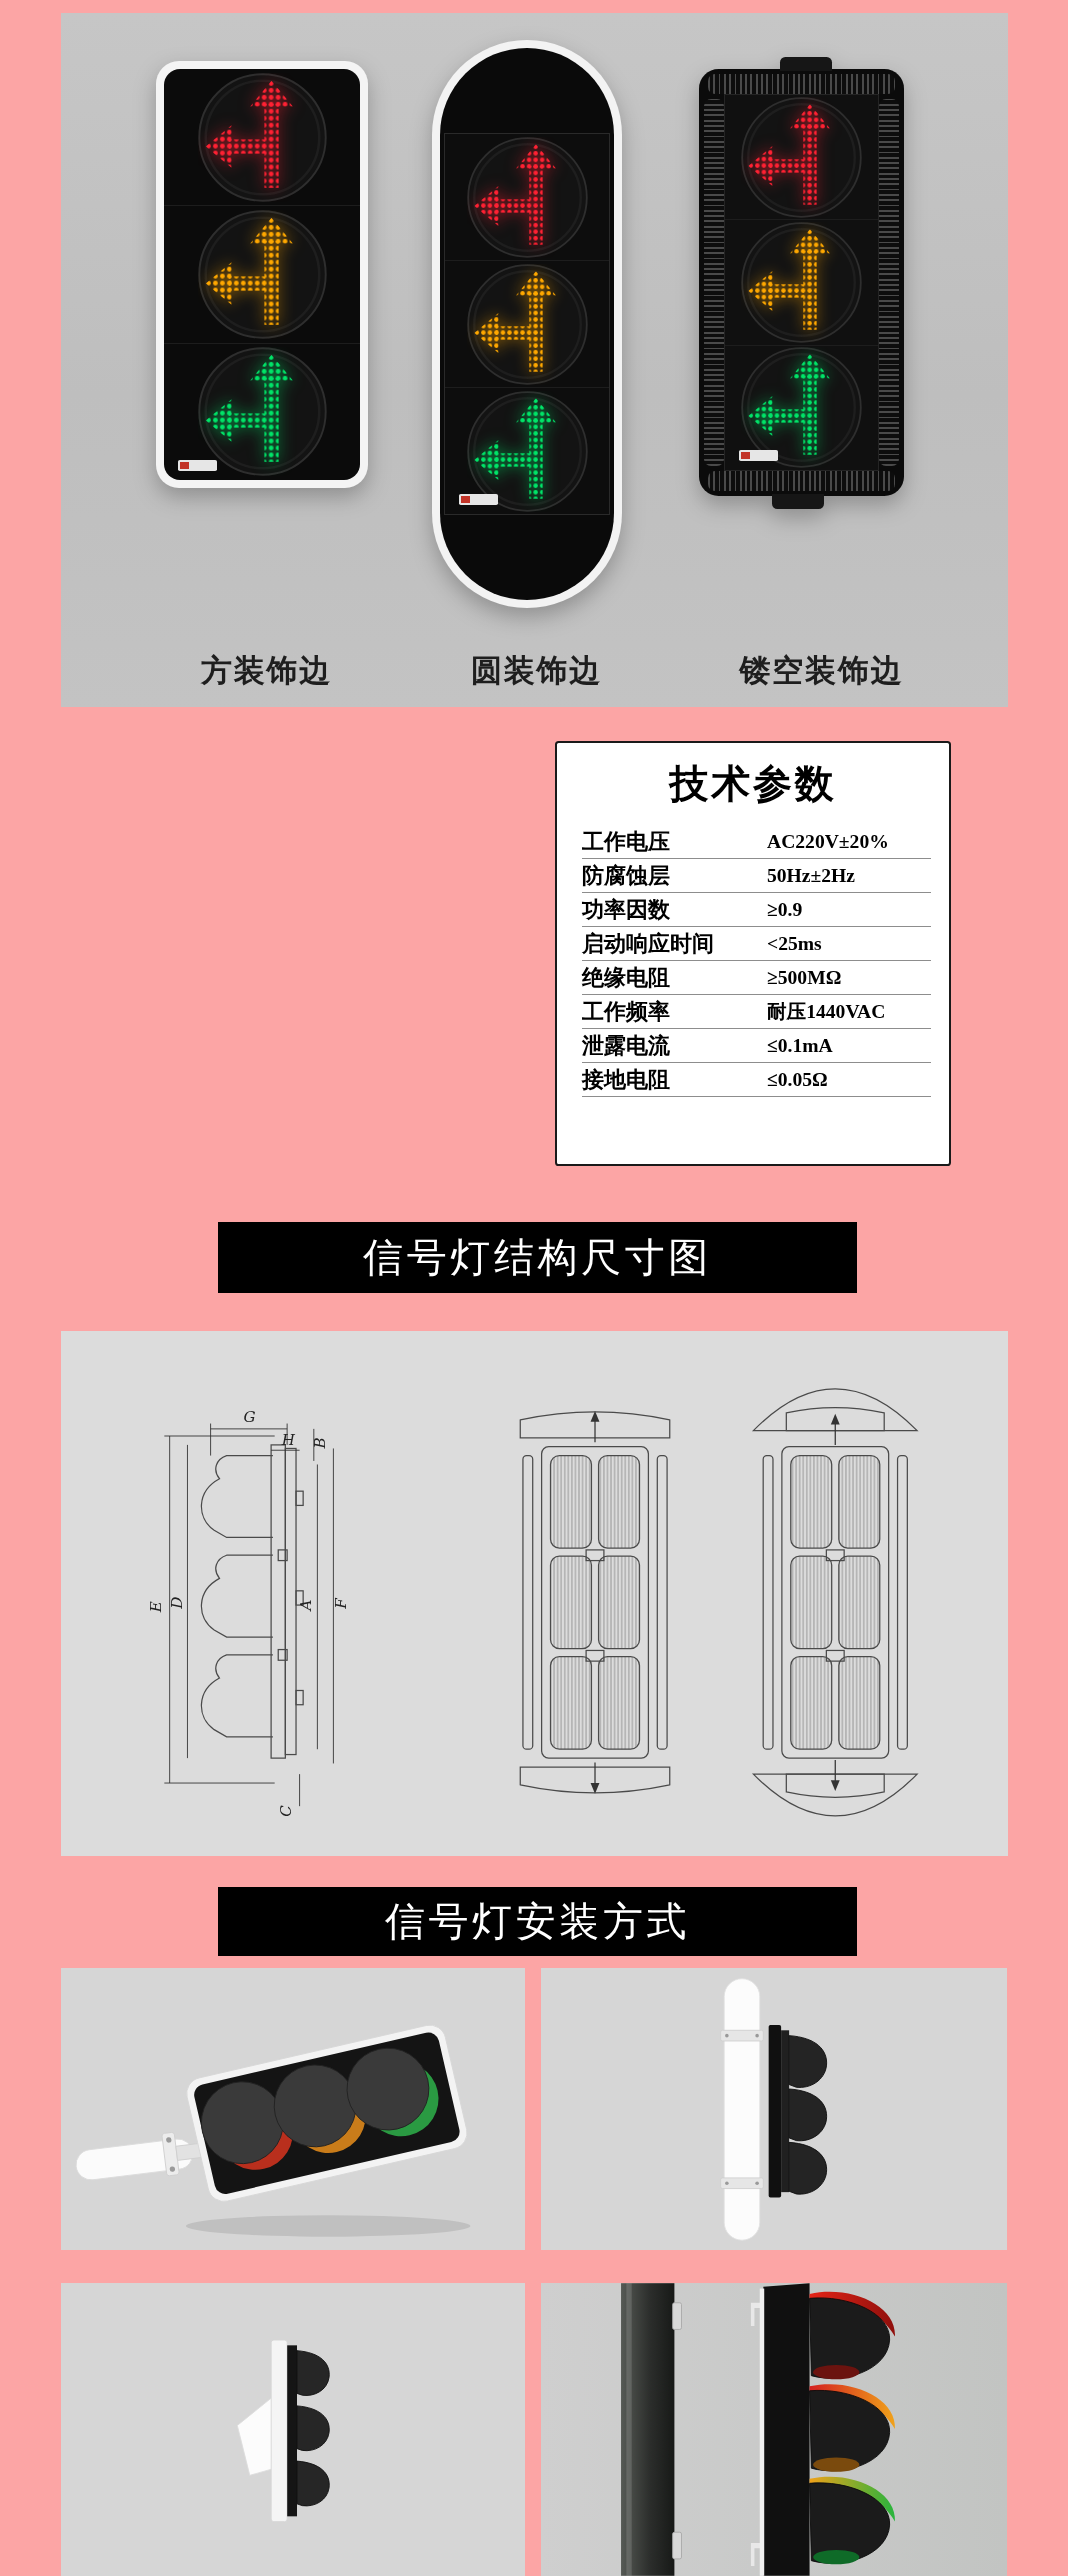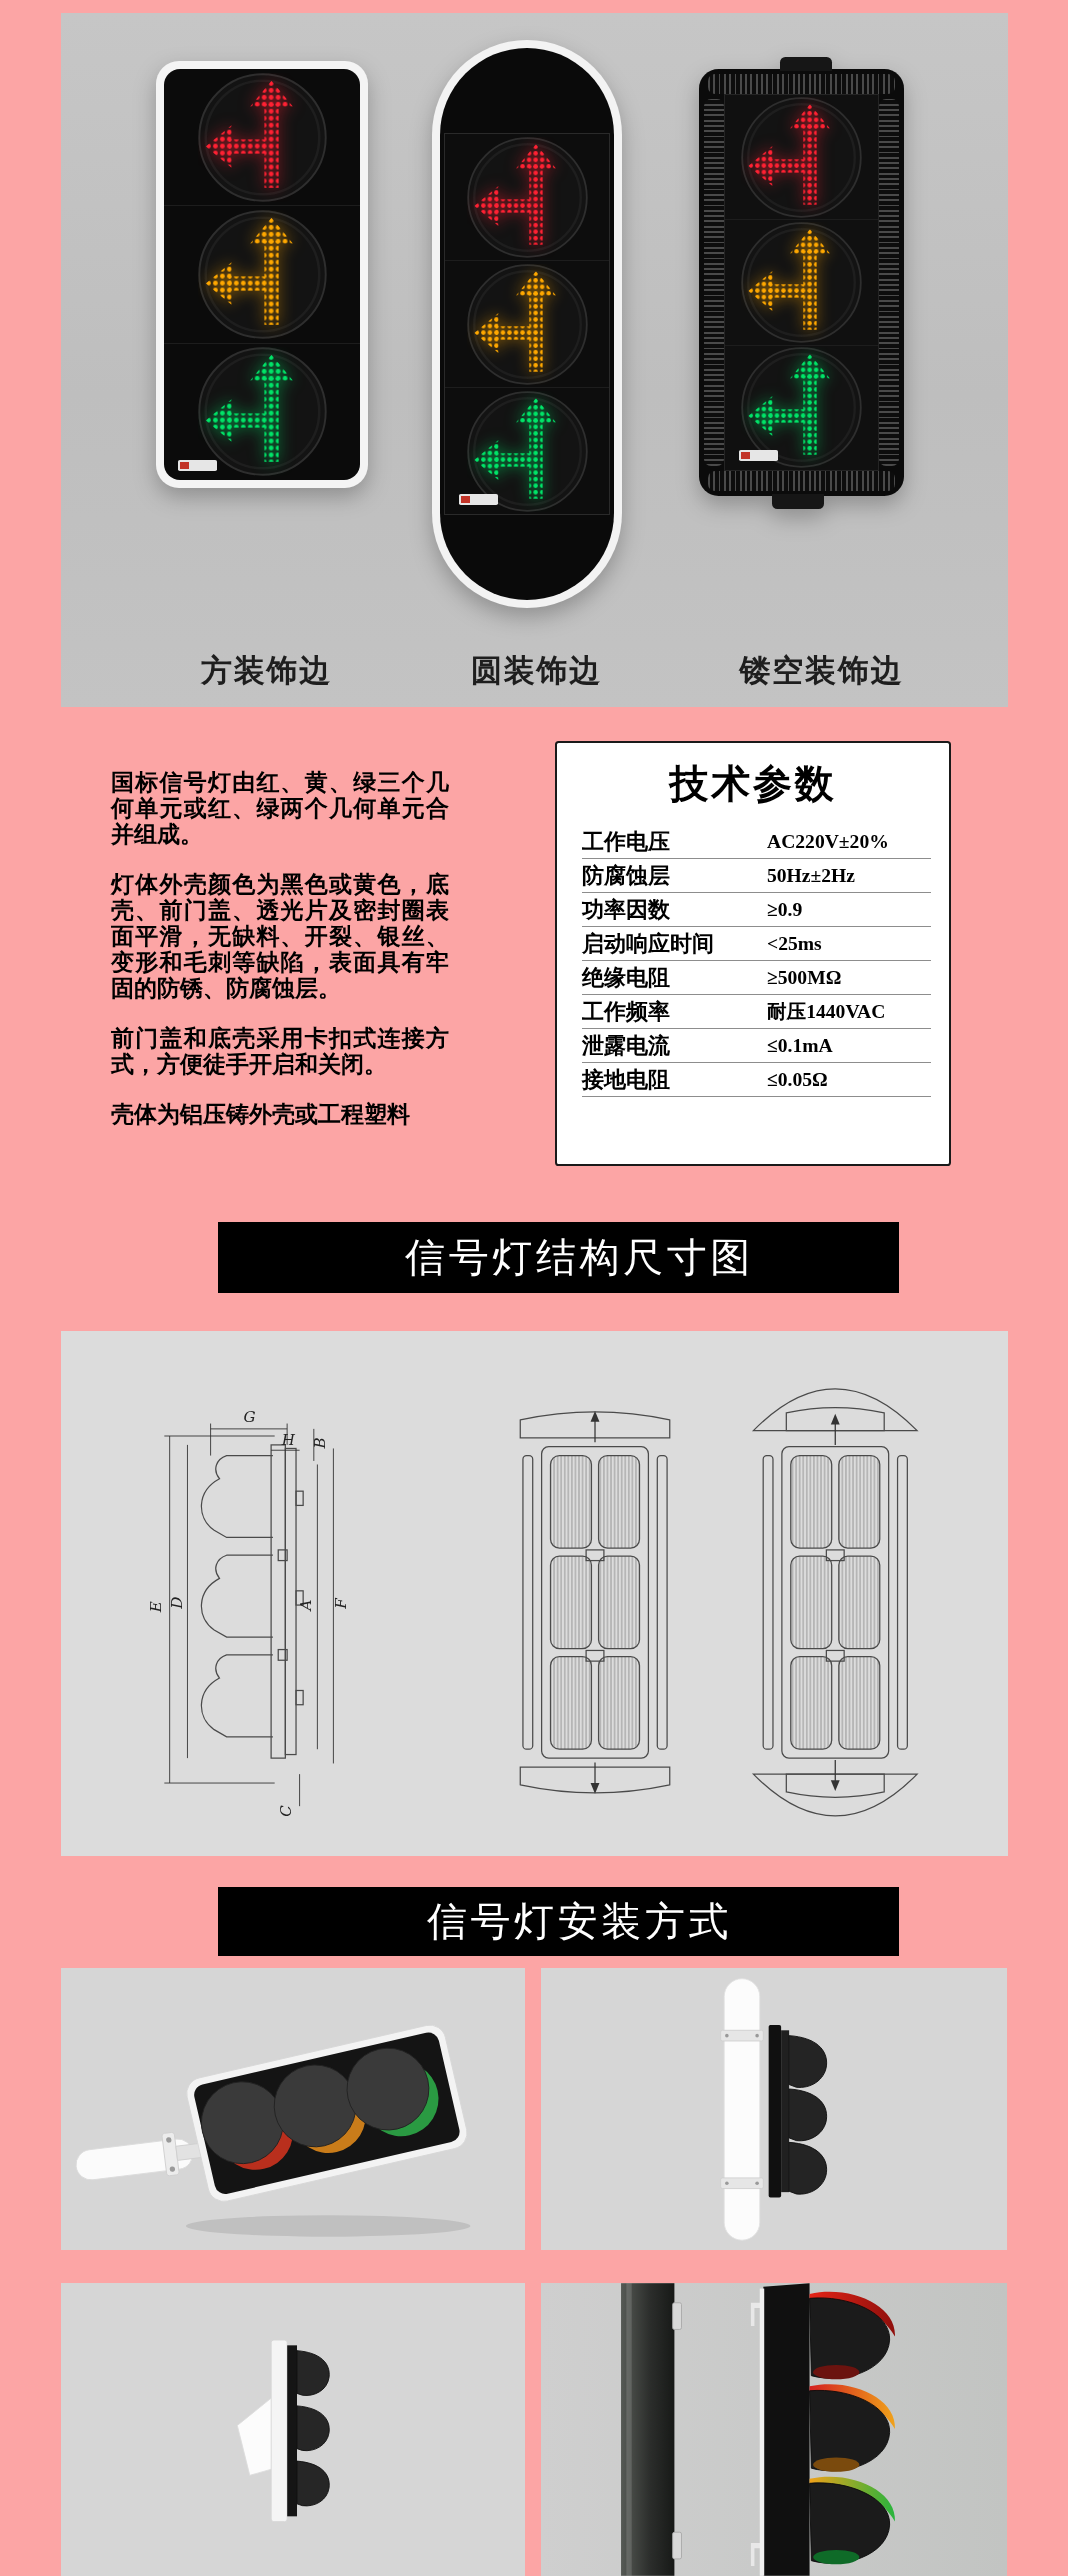--- a/index.html
+++ b/index.html
@@ -60,21 +60,21 @@
         border:2.7px solid #1a1a1a;border-radius:3.6px;box-sizing:border-box;background:#fff;font-family:Liberation Serif, serif;}
   .spec-title{font-size:39px;font-weight:800;text-align:center;margin-top:14.2px;letter-spacing:2.7px;}
   .spec-rows{margin:14.2px 18px 0 25px;}
   .spec-row{display:flex;align-items:center;height:33px;border-bottom:0.9px solid #8d8d8d;font-weight:700;}
   .spec-label{width:185px;font-size:22px;}
   .spec-value{font-size:19.6px;}
 
   
   .banner{position:absolute;left:218px;width:639px;background:var(--banner-bg,#000);
         color:var(--banner-text,#fff);display:flex;align-items:center;justify-content:center;
-        font-size:40px;font-weight:500;letter-spacing:3.6px;padding-left:42px;}
+        font-size:40px;font-weight:500;letter-spacing:3.6px;}
   #banner-structure{top:1222px;height:71px;}
   #banner-install{top:1887px;height:69px;}
 
   
   .structure-panel{position:absolute;left:61px;top:1331px;width:947px;height:525px;background:#dcdcdc;}
   .structure-panel svg{width:100%;height:100%;display:block;}
   .install-panel{position:absolute;background:var(--install-bg,#d6d6d6);}
   .install-panel svg{width:100%;height:100%;display:block;}
   #install-a{left:61px;top:1968px;width:464px;height:282px;}
   #install-b{left:541px;top:1968px;width:466px;height:282px;}
@@ -257,26 +257,20 @@
           </div>
         </div>
       <div class="sticker"></div>
     </div>
   </div>
 
   <div class="variant-label" id="vl-0">方装饰边</div>
   <div class="variant-label" id="vl-1">圆装饰边</div>
   <div class="variant-label" id="vl-2">镂空装饰边</div>
 
-  <div class="intro">
-    <p>国标信号灯由红、黄、绿三个几何单元或红、绿两个几何单元合并组成。</p>
-    <p>灯体外壳颜色为黑色或黄色，底壳、前门盖、透光片及密封圈表面平滑，无缺料、开裂、银丝、变形和毛刺等缺陷，表面具有牢固的防锈、防腐蚀层。</p>
-    <p>前门盖和底壳采用卡扣式连接方式，方便徒手开启和关闭。</p>
-    <p>壳体为铝压铸外壳或工程塑料</p>
-  </div>
 
   <div class="spec-card">
     <div class="spec-title">技术参数</div>
     <div class="spec-rows">
       <div class="spec-row">
           <span class="spec-label">工作电压</span>
           <span class="spec-value">AC220V±20%</span>
         </div>
       <div class="spec-row">
           <span class="spec-label">防腐蚀层</span>

